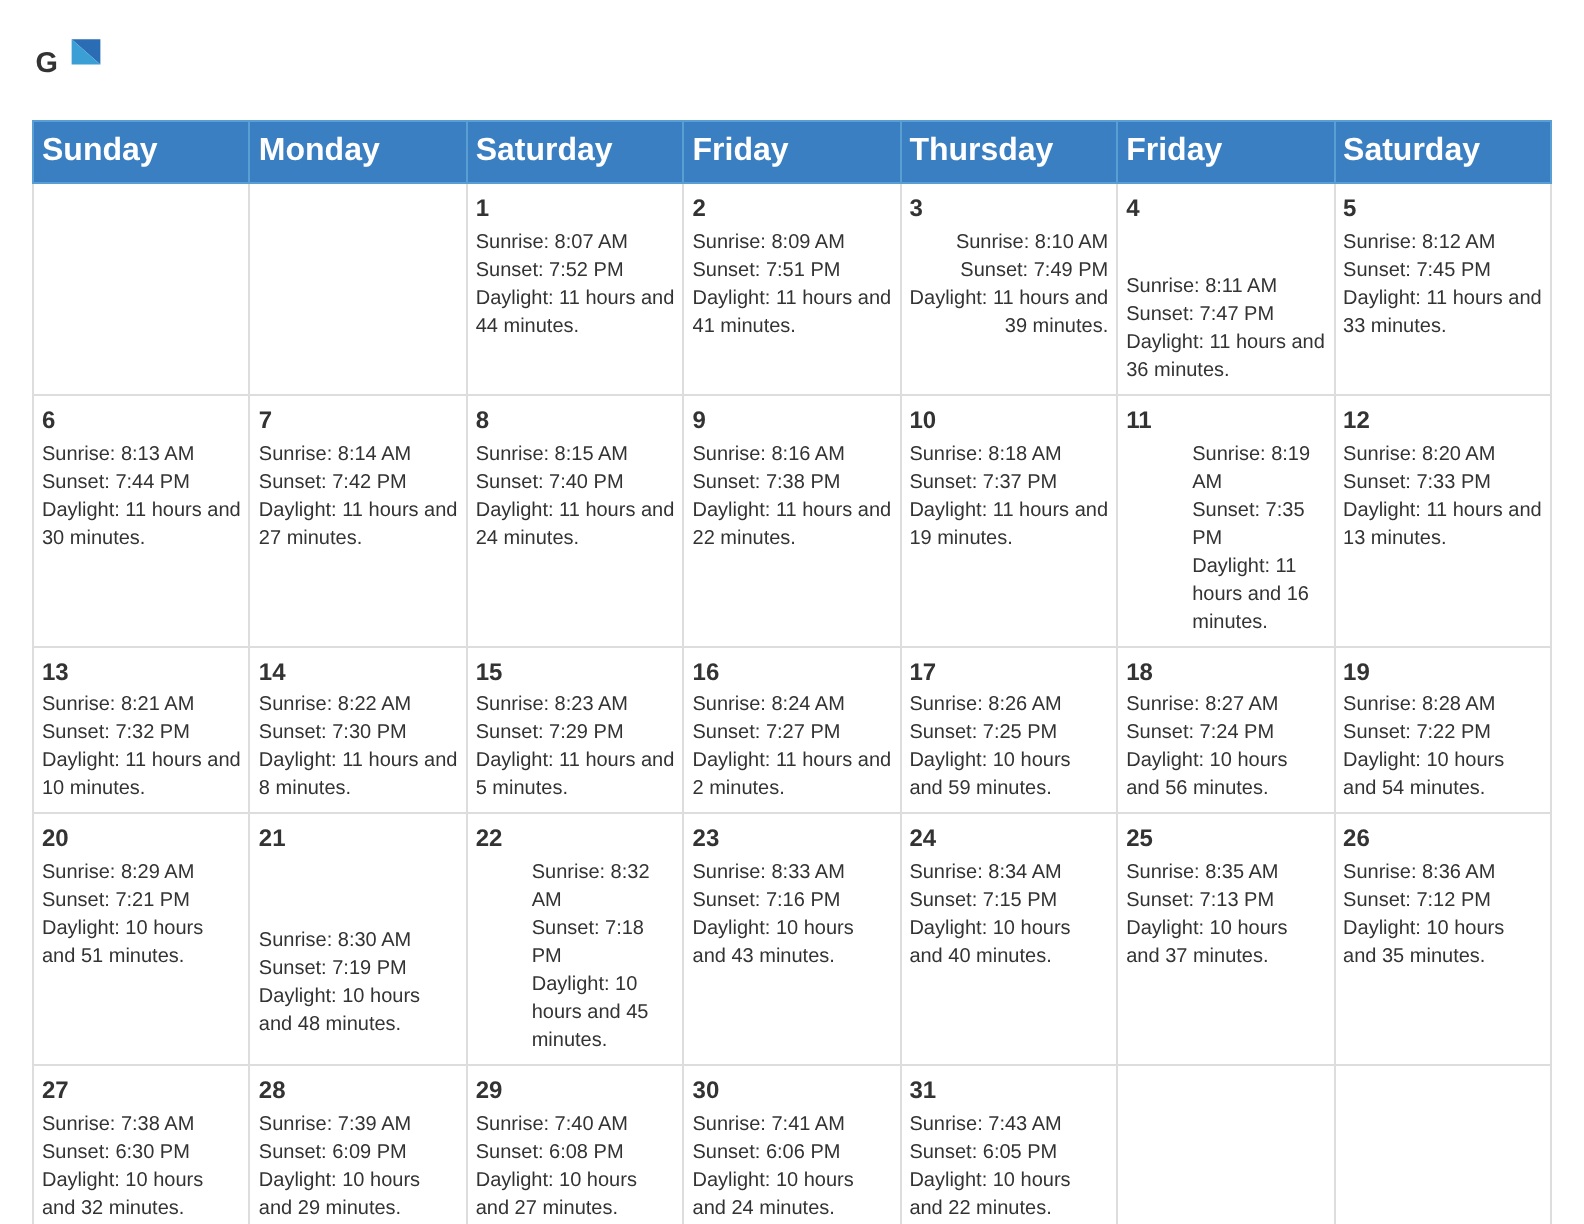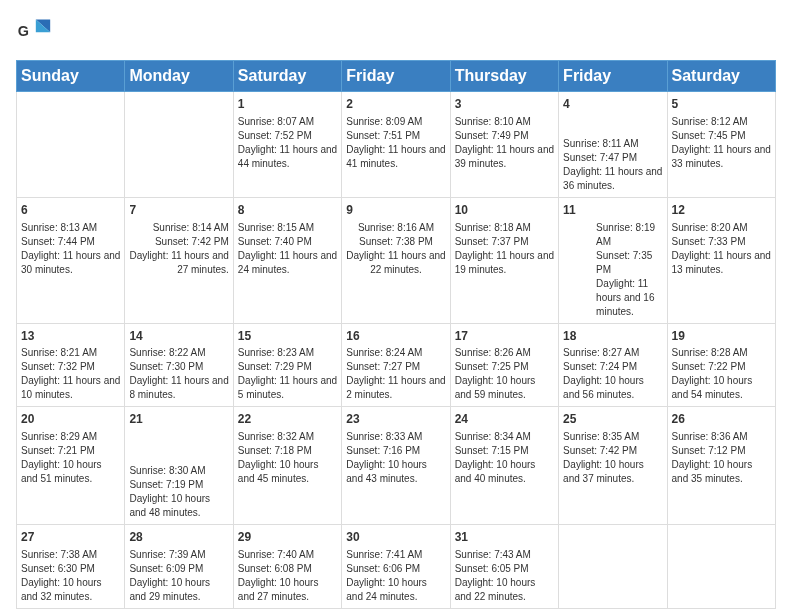--- a/index.html
+++ b/index.html
@@ -139,21 +139,21 @@
 Daylight: 11 hours and 44 minutes.</div>
         </td>
         <td>
           <span class="day-num">2</span>
           <div class="day-info" style="white-space: pre-wrap;">Sunrise: 8:09 AM
 Sunset: 7:51 PM
 Daylight: 11 hours and 41 minutes.</div>
         </td>
         <td>
           <span class="day-num">3</span>
-          <div class="day-info" style="white-space: pre-wrap;">Sunrise: 8:10 AM
+          <div class="day-info" style="white-space: pre-wrap; text-align: right;">Sunrise: 8:10 AM
 Sunset: 7:49 PM
 Daylight: 11 hours and 39 minutes.</div>
         </td>
         <td>
           <span class="day-num">4</span>
           <div class="day-info" style="white-space: pre-wrap; margin-top: 24px;">Sunrise: 8:11 AM
 Sunset: 7:47 PM
 Daylight: 11 hours and 36 minutes.</div>
         </td>
         <td>
@@ -165,33 +165,33 @@
       </tr>
       <tr>
         <td>
           <span class="day-num">6</span>
           <div class="day-info" style="white-space: pre-wrap;">Sunrise: 8:13 AM
 Sunset: 7:44 PM
 Daylight: 11 hours and 30 minutes.</div>
         </td>
         <td>
           <span class="day-num">7</span>
-          <div class="day-info" style="white-space: pre-wrap; text-align: right;">Sunrise: 8:14 AM
+          <div class="day-info" style="white-space: pre-wrap;">Sunrise: 8:14 AM
 Sunset: 7:42 PM
 Daylight: 11 hours and 27 minutes.</div>
         </td>
         <td>
           <span class="day-num">8</span>
           <div class="day-info" style="white-space: pre-wrap;">Sunrise: 8:15 AM
 Sunset: 7:40 PM
 Daylight: 11 hours and 24 minutes.</div>
         </td>
         <td>
           <span class="day-num">9</span>
-          <div class="day-info" style="white-space: pre-wrap; text-align: center;">Sunrise: 8:16 AM
+          <div class="day-info" style="white-space: pre-wrap;">Sunrise: 8:16 AM
 Sunset: 7:38 PM
 Daylight: 11 hours and 22 minutes.</div>
         </td>
         <td>
           <span class="day-num">10</span>
           <div class="day-info" style="white-space: pre-wrap;">Sunrise: 8:18 AM
 Sunset: 7:37 PM
 Daylight: 11 hours and 19 minutes.</div>
         </td>
         <td>
@@ -259,40 +259,40 @@
 Daylight: 10 hours and 51 minutes.</div>
         </td>
         <td>
           <span class="day-num">21</span>
           <div class="day-info" style="white-space: pre-wrap; margin-top: 36px;">Sunrise: 8:30 AM
 Sunset: 7:19 PM
 Daylight: 10 hours and 48 minutes.</div>
         </td>
         <td>
           <span class="day-num">22</span>
-          <div class="day-info" style="white-space: pre-wrap;">Sunrise: 8:32 AM
+          <div class="day-info" style="white-space: pre-wrap; margin-left: 28px;">Sunrise: 8:32 AM
 Sunset: 7:18 PM
 Daylight: 10 hours and 45 minutes.</div>
         </td>
         <td>
           <span class="day-num">23</span>
           <div class="day-info" style="white-space: pre-wrap;">Sunrise: 8:33 AM
 Sunset: 7:16 PM
 Daylight: 10 hours and 43 minutes.</div>
         </td>
         <td>
           <span class="day-num">24</span>
           <div class="day-info" style="white-space: pre-wrap;">Sunrise: 8:34 AM
 Sunset: 7:15 PM
 Daylight: 10 hours and 40 minutes.</div>
         </td>
         <td>
           <span class="day-num">25</span>
           <div class="day-info" style="white-space: pre-wrap;">Sunrise: 8:35 AM
-Sunset: 7:42 PM
+Sunset: 7:13 PM
 Daylight: 10 hours and 37 minutes.</div>
         </td>
         <td>
           <span class="day-num">26</span>
           <div class="day-info" style="white-space: pre-wrap;">Sunrise: 8:36 AM
 Sunset: 7:12 PM
 Daylight: 10 hours and 35 minutes.</div>
         </td>
       </tr>
       <tr>

